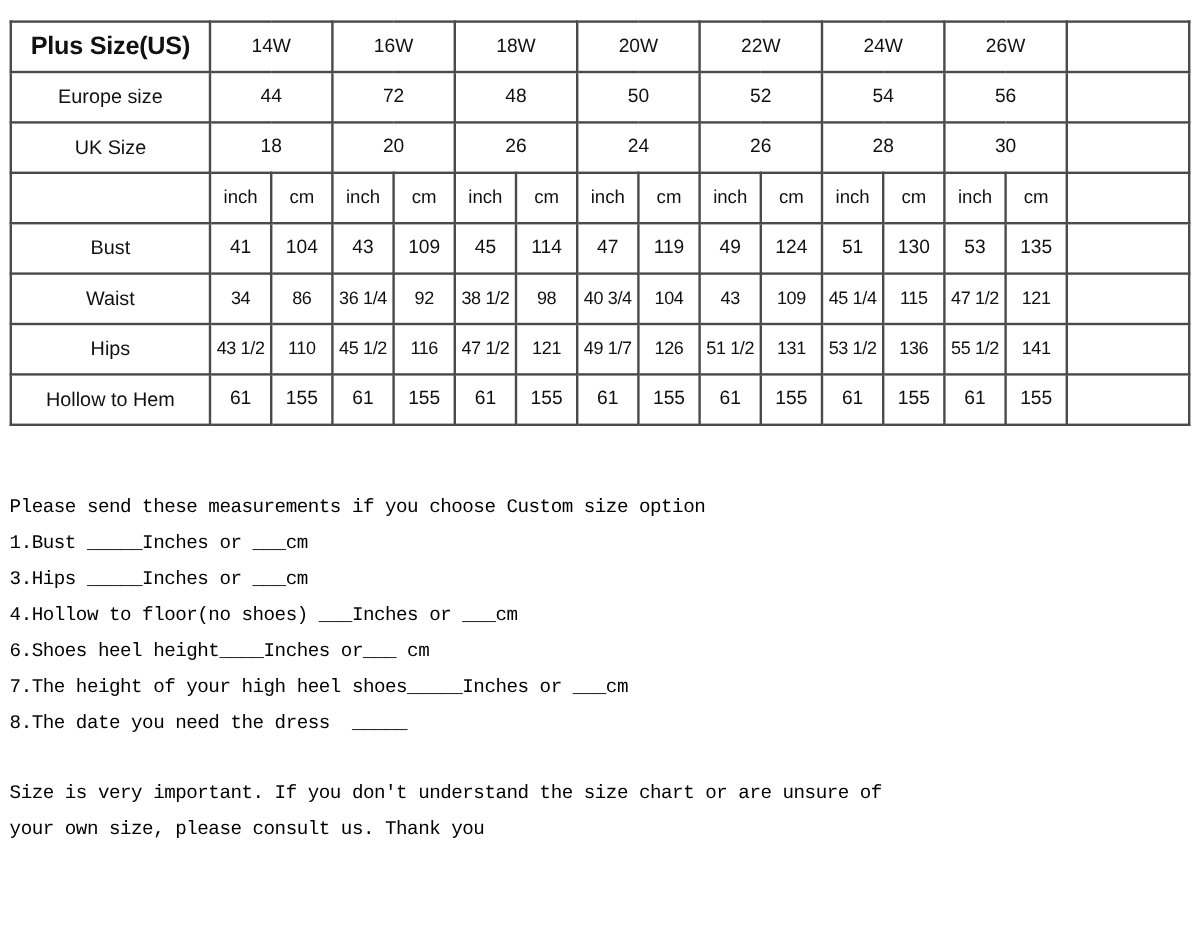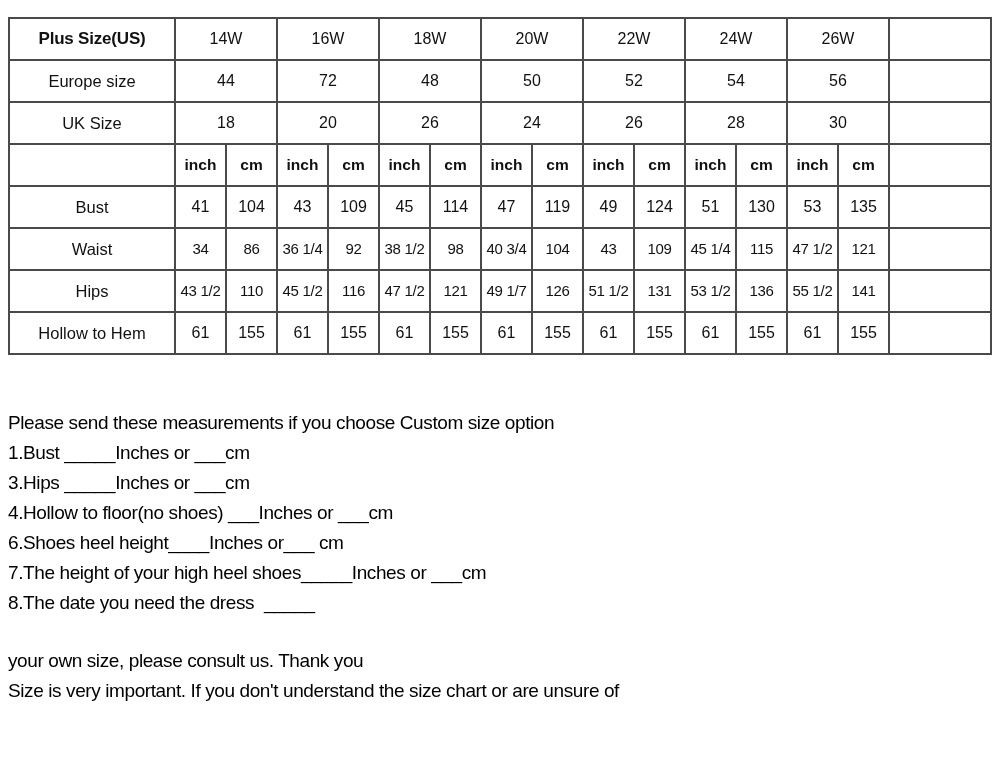--- a/index.html
+++ b/index.html
@@ -40,26 +40,25 @@
     height: 40px;
     line-height: 40px;
     white-space: nowrap;
     overflow: hidden;
   }
   table.size-chart td.lbl {
     font-size: 16.5px;
   }
   table.size-chart td.lbl-bold {
     font-weight: bold;
-    font-size: 17px;
+    font-size: 21px;
     letter-spacing: -0.2px;
   }
   table.size-chart td.unit {
     font-size: 15.5px;
-    font-weight: bold;
   }
   table.size-chart td.blank,
   table.size-chart td.tail {
     border: 2px solid #4a4a4a;
   }
   table.size-chart td.tail {
     border-left: 2px solid #4a4a4a;
   }
   table.size-chart td.val {
     font-size: 16px;
@@ -71,22 +70,22 @@
   }
 
   
   #notes {
     position: absolute;
     left: 8px;
     top: 408px;
     width: 980px;
   }
   #notes .line {
-    font-family: Liberation Sans, sans-serif;
-    font-size: 19px;
+    font-family: Liberation Mono, monospace;
+    font-size: 16px;
     line-height: 30px;
     color: #000;
     white-space: pre;
     letter-spacing: -0.4px;
   }
   #notes .spacer {
     height: 28px;
   }
   #notes .line.intro {
     margin-bottom: 0;
@@ -255,15 +254,15 @@
 
 <div id="notes">
   <div class="line intro">Please send these measurements if you choose Custom size option</div>
   <div class="line">1.Bust _____Inches or ___cm</div>
   <div class="line">3.Hips _____Inches or ___cm</div>
   <div class="line">4.Hollow to floor(no shoes) ___Inches or ___cm</div>
   <div class="line">6.Shoes heel height____Inches or___ cm</div>
   <div class="line">7.The height of your high heel shoes_____Inches or ___cm</div>
   <div class="line">8.The date you need the dress  _____</div>
   <div class="spacer"></div>
+  <div class="line">Size is very important. If you don't understand the size chart or are unsure of</div>
   <div class="line">your own size, please consult us. Thank you</div>
-  <div class="line">Size is very important. If you don't understand the size chart or are unsure of</div>
 </div>
 
 </body></html>

